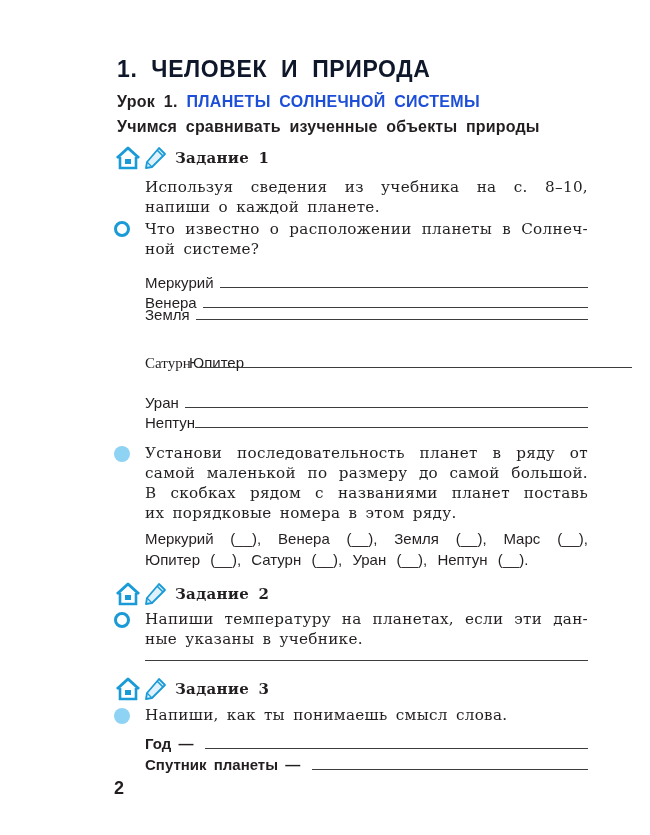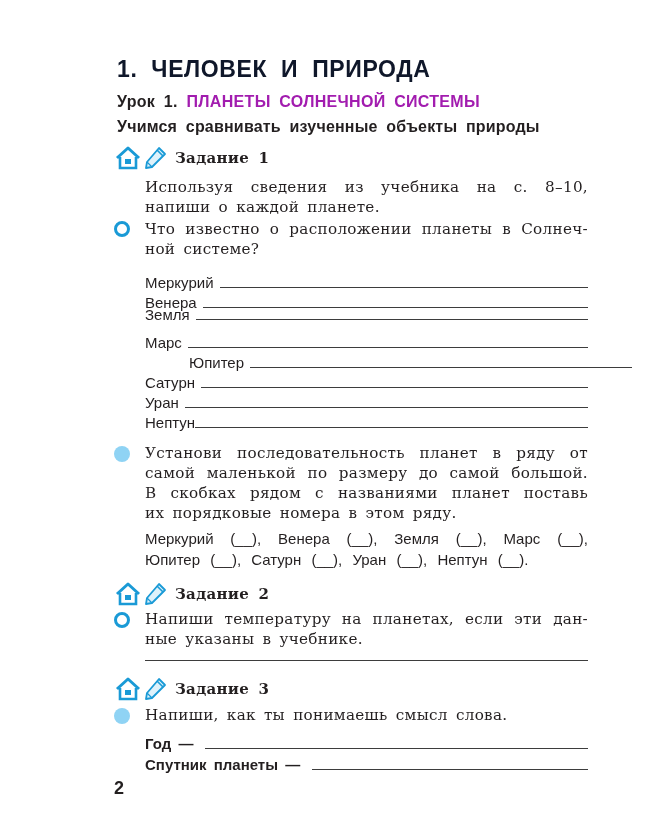--- a/index.html
+++ b/index.html
@@ -34,21 +34,21 @@
     }
     .lesson-line {
       position: absolute;
       left: 117px; top: 93px;
       font-size: 16px;
       font-weight: bold;
       white-space: nowrap;
       letter-spacing: 0.3px;
       word-spacing: 4px;
     }
-    .lesson-line .lesson-title { color: #a21caf; }
+    .lesson-line .lesson-title { color: #1d4ed8; }
     .subtitle {
       position: absolute;
       left: 117px; top: 118px;
       font-size: 16px;
       font-weight: bold;
       white-space: nowrap;
       letter-spacing: 0.2px;
       word-spacing: 4px;
     }
 
@@ -200,29 +200,25 @@
     <span class="rule"></span>
   </div>
   <div class="fill-row sans" style="top:292px;">
     <span class="label">Венера</span>
     <span class="rule"></span>
   </div>
   <div class="fill-row sans" style="top:304px;">
     <span class="label">Земля</span>
     <span class="rule"></span>
   </div>
-  <div class="fill-row sans" style="top:332px;">
-    <span class="label">Марс</span>
-    <span class="rule"></span>
-  </div>
   <div class="fill-row sans" style="top:352px;margin-left:44px;">
     <span class="label">Юпитер</span>
     <span class="rule"></span>
   </div>
-  <div class="fill-row sans" style="top:372px;">
+  <div class="fill-row sans" style="top:352px;font-family:Liberation Serif, serif;">
     <span class="label">Сатурн</span>
     <span class="rule"></span>
   </div>
   <div class="fill-row sans" style="top:392px;">
     <span class="label">Уран</span>
     <span class="rule"></span>
   </div>
   <div class="fill-row sans" style="top:412px;">
     <span class="label" style="padding-right:0;">Нептун</span>
     <span class="rule"></span>

